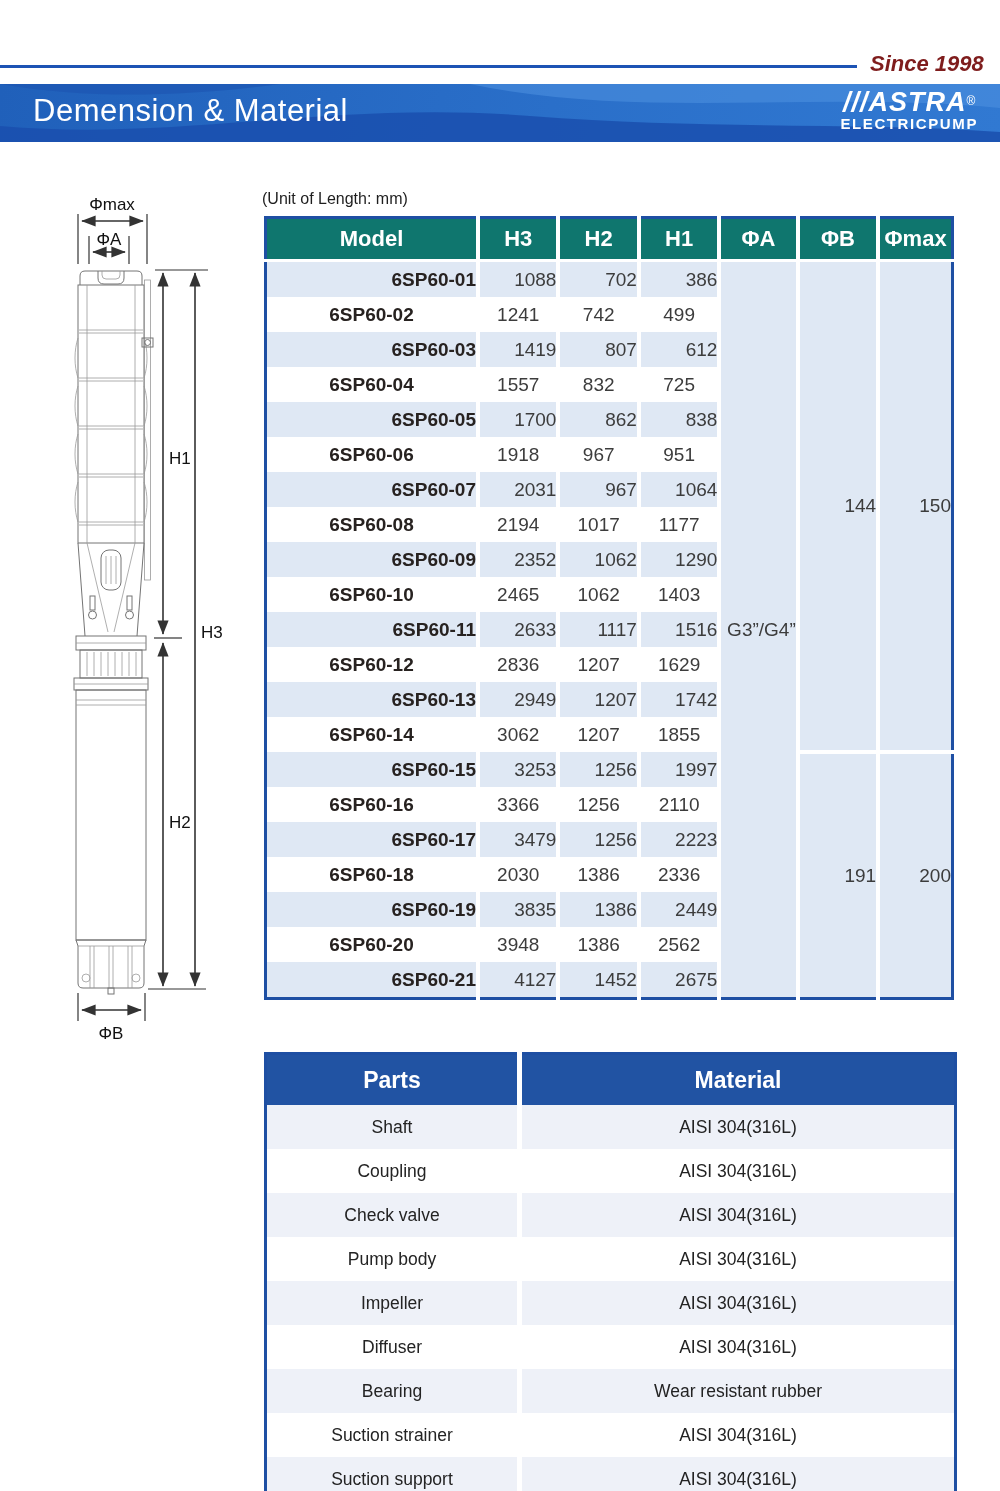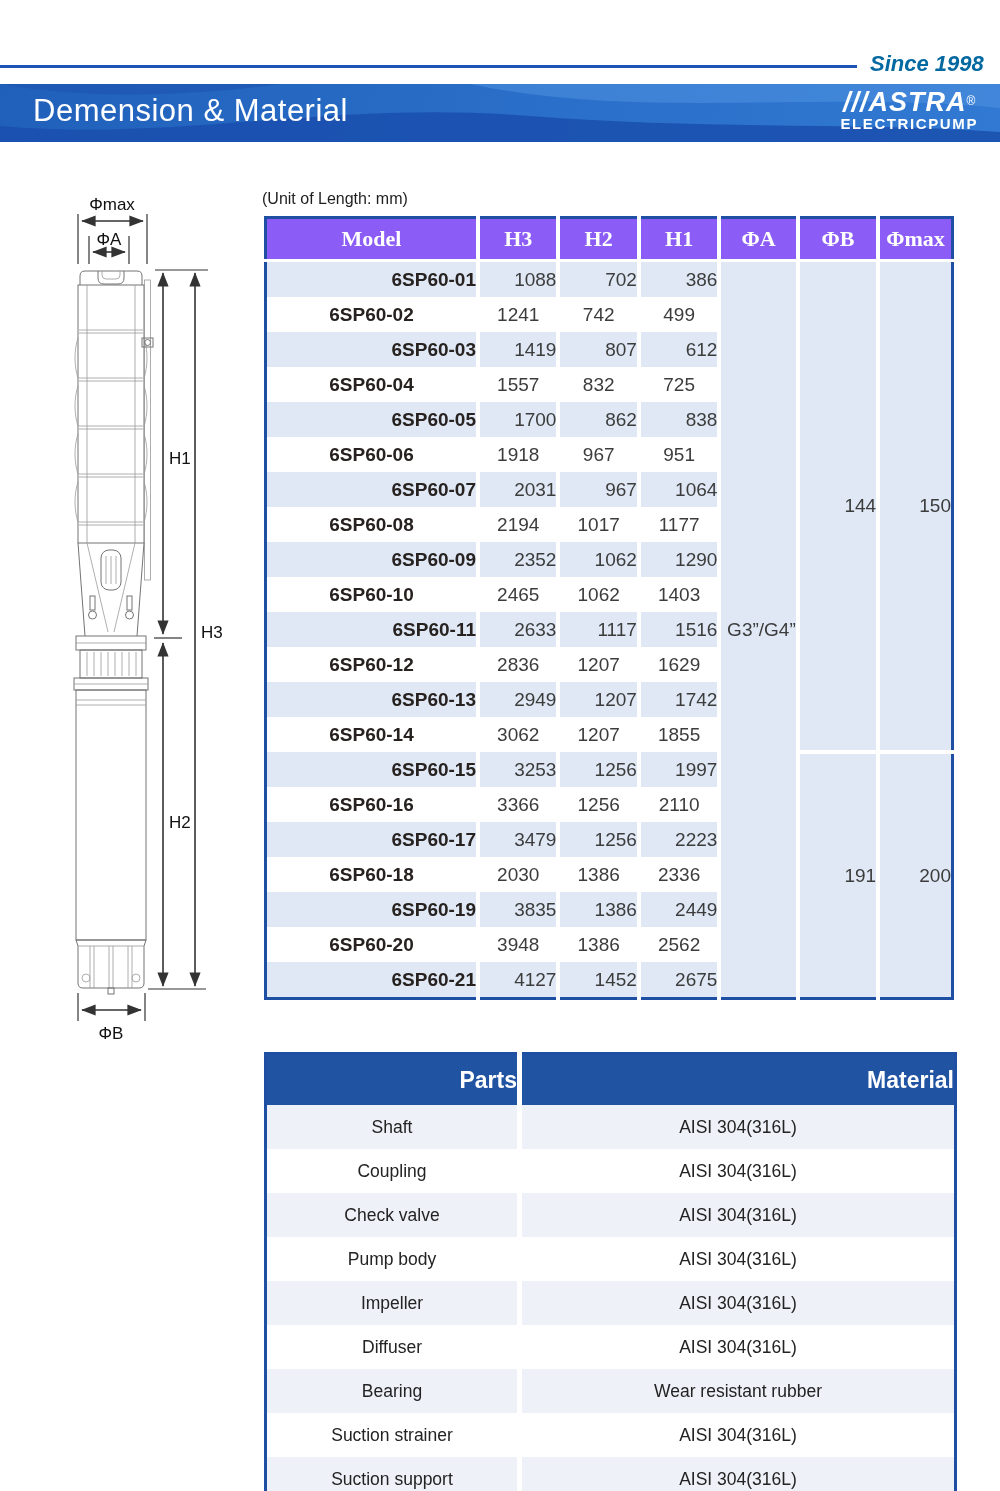--- a/index.html
+++ b/index.html
@@ -2,51 +2,51 @@
 <html><head>
 <meta charset="utf-8">
 <style>
   html,body{margin:0;padding:0;}
   .page{position:relative;width:1000px;height:1491px;background:#ffffff;
         font-family:"Liberation Sans",sans-serif;overflow:hidden;}
 
   
   .top-rule{position:absolute;left:0;top:65px;width:857px;height:3px;background:#1d53b4;}
   .since{position:absolute;left:870px;top:51px;width:120px;font-size:22px;font-weight:bold;
-         font-style:italic;color:#0369a1;white-space:nowrap;}
+         font-style:italic;color:#7f1d1d;white-space:nowrap;}
 
   
   .banner{position:absolute;left:0;top:84px;width:1000px;height:58px;
           background:linear-gradient(100deg,#2060ba 0%,#2a6fc9 55%,#3179d2 100%);overflow:hidden;}
   .banner svg{position:absolute;left:0;top:0;}
   .banner-title{position:absolute;left:33px;top:9px;font-size:31px;font-weight:normal;color:#ffffff;
                 letter-spacing:0.5px;z-index:2;}
   .logo{position:absolute;right:22px;top:4px;text-align:center;color:#ffffff;z-index:2;line-height:1.05;}
   .logo-main{font-style:italic;font-weight:bold;font-size:27px;letter-spacing:1px;white-space:nowrap;}
   .logo-reg{font-size:12px;vertical-align:super;font-style:normal;}
   .logo-sub{font-size:15px;font-weight:bold;letter-spacing:1.6px;}
 
   .unit-note{position:absolute;left:262px;top:190px;font-size:16px;color:#1e1e1e;}
 
   
   table{border-collapse:collapse;table-layout:fixed;}
   .spec-table{position:absolute;left:264px;top:216px;width:690px;border:3px solid #1e4fa3;}
-  .spec-table th{background:#8b5cf6;color:#fff;font-size:22px;font-weight:bold;height:40px;
-                 border-bottom:3px solid #fff;padding:0;font-family:Liberation Serif, serif;}
+  .spec-table th{background:#0f766e;color:#fff;font-size:22px;font-weight:bold;height:40px;
+                 border-bottom:3px solid #fff;padding:0;}
   .spec-table td{height:35px;text-align:center;vertical-align:middle;font-size:19px;color:#3c3c3c;padding:0;}
   .spec-table th:not(:first-child),.spec-table td.gap{border-left:4px solid #fff;}
   .spec-table tr.odd td{background:#dfe8f4;text-align:right;}
   .spec-table tr.even td{background:#ffffff;}
   .spec-table td.model{font-weight:bold;color:#272220;}
   .spec-table td.merged{background:#e9edf6;}
   .spec-table td.group2{border-top:4px solid #fff;}
 
   
   .parts-table{position:absolute;left:264px;top:1052px;width:690px;border:3px solid #1e4fa3;}
-  .parts-table th{background:#2153a3;color:#fff;font-size:23px;font-weight:bold;height:50px;padding:0;text-align:right;}
+  .parts-table th{background:#2153a3;color:#fff;font-size:23px;font-weight:bold;height:50px;padding:0;}
   .parts-table td{height:44px;text-align:center;vertical-align:middle;font-size:17.5px;color:#232323;padding:0;}
   .parts-table th:last-child,.parts-table td:last-child{border-left:5px solid #fff;}
   .parts-table tr.odd td{background:#eef1f8;}
   .parts-table tr.even td{background:#ffffff;}
 
   
   .drawing{position:absolute;left:30px;top:188px;}
   .outline{stroke:#747474;stroke-width:1;fill:none;}
   .outline-thin{stroke:#9a9a9a;stroke-width:0.8;fill:none;}
   .dim{stroke:#333;stroke-width:1.6;fill:none;}

